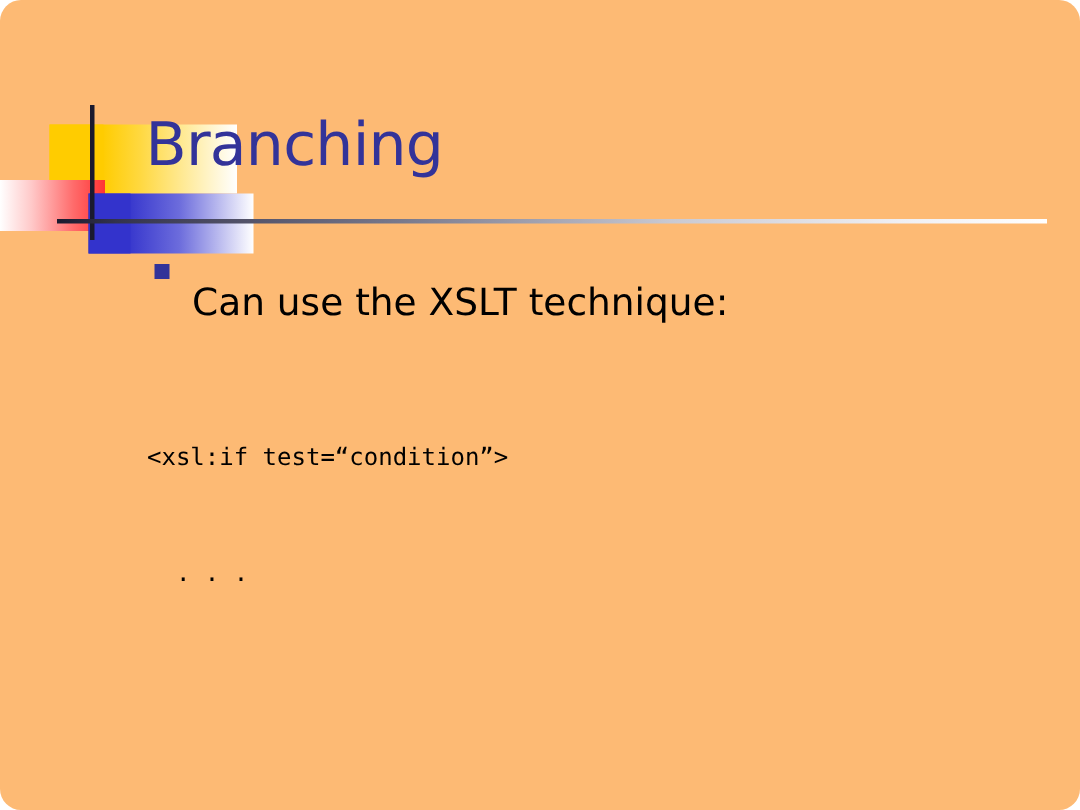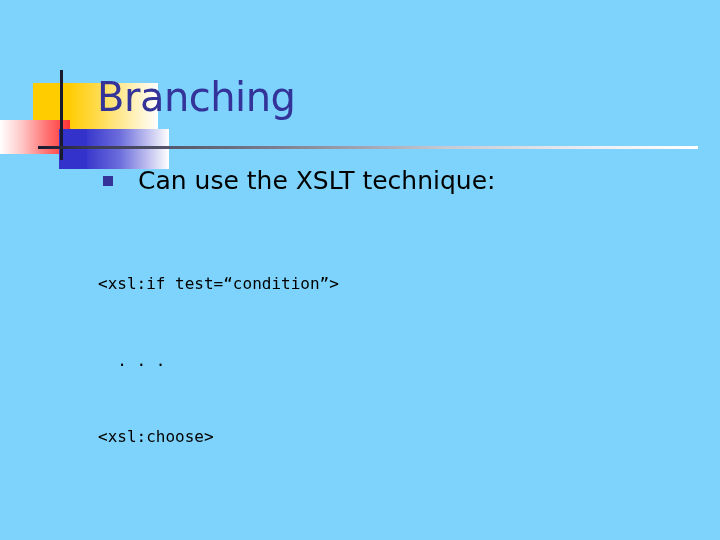--- a/index.html
+++ b/index.html
@@ -12,21 +12,22 @@
     height: 540px;
     overflow: hidden;
     font-family: "Liberation Sans", sans-serif;
     position: relative;
   }
 
   
   .slide {
     position: absolute;
     inset: 0;
-    background: #7dd3fc;
+    background: #fdba74;
+    border-radius: 14px;
   }
 
   
   .deco {
     position: absolute;
     left: 0;
     top: 48px;
     width: 300px;
     height: 112px;
     pointer-events: none;
@@ -108,20 +109,21 @@
     left: 0;
     top: 160px;
     width: 720px;
   }
 
   .bullet-row {
     position: relative;
     display: flex;
     align-items: flex-start;
     padding-left: 103px;
+    flex-direction: column;
   }
   .bullet-mark {
     width: 10px;
     height: 10px;
     background: #333399;
     flex: 0 0 auto;
     margin-top: 11px;
   }
   .bullet-text {
     margin-left: 25px;
@@ -168,21 +170,20 @@
   <div class="body-area">
 
     <div class="bullet-row bullet-row-1">
       <span class="bullet-mark"></span>
       <span class="bullet-text">Can use the XSLT technique:</span>
     </div>
 
     <div class="code-block">
       <div class="code-line">&lt;xsl:if test=“condition”&gt;</div>
       <div class="code-line">  . . .</div>
-      <div class="code-line">&lt;xsl:choose&gt;</div>
       
       
       
       
     </div>
 
   </div>
 </div>
 
 </body></html>

